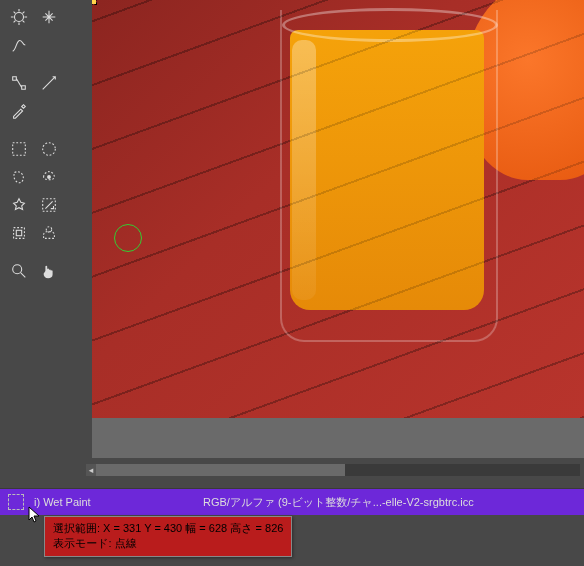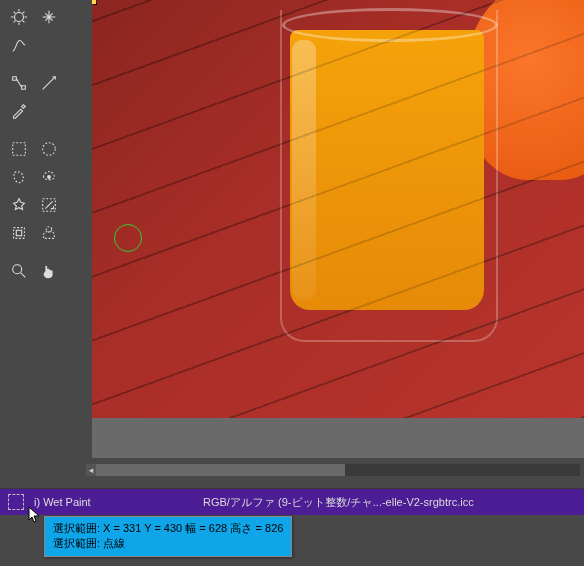--- a/index.html
+++ b/index.html
@@ -16,25 +16,25 @@
 .glass .body{position:absolute;left:8px;top:10px;width:214px;height:330px;border:2px solid rgba(255,255,255,.25);border-top:none;border-radius:0 0 24px 24px}
 .glass .highlight{position:absolute;left:20px;top:40px;width:24px;height:260px;background:linear-gradient(180deg,rgba(255,255,255,.5),rgba(255,255,255,.1));border-radius:10px;opacity:.6}
 .orange-obj{position:absolute;right:-40px;top:-20px;width:160px;height:200px;background:radial-gradient(circle at 40% 40%,#ff7a2a,#e8590c);border-radius:50% 50% 40% 40%;opacity:.95}
 .brush-cursor{position:absolute;left:22px;top:224px;width:26px;height:26px;border:1.5px solid #3c3;border-radius:50%}
 .sel-marker{position:absolute;left:-1px;top:-1px;width:5px;height:5px;background:#ffd54a;outline:1px dashed #000}
 .canvas-bottom{position:absolute;left:6px;top:418px;right:0;height:40px;background:#6a6a6a}
 .hscroll{position:absolute;left:86px;top:462px;right:0;height:16px;background:#484848}
 .hscroll .track{position:absolute;left:10px;right:4px;top:2px;height:12px;background:#3a3a3a}
 .hscroll .thumb{position:absolute;left:10px;top:2px;width:50%;height:12px;background:#6a6a6a}
 .hscroll .arrow{position:absolute;top:2px;width:10px;height:12px;background:#555;color:#ccc;font-size:9px;display:flex;align-items:center;justify-content:center}
-.statusbar{position:absolute;left:0;top:488px;right:0;height:26px;background:#4c1d95;display:flex;align-items:center;padding:0 8px;gap:10px;border-top:1px solid #3a3a3a}
+.statusbar{position:absolute;left:0;top:488px;right:0;height:26px;background:#6d28d9;display:flex;align-items:center;padding:0 8px;gap:10px;border-top:1px solid #3a3a3a}
 .status-icon{width:14px;height:14px;border:1px dashed #bbb}
 .status-text{color:#ddd;white-space:nowrap}
 .status-center{flex:1;text-align:center;color:#ddd}
-.tooltip{position:absolute;left:44px;top:516px;background:#0ea5e9;color:#000;border:1px solid #888;padding:4px 8px;font-size:11px;line-height:1.4;box-shadow:1px 1px 3px rgba(0,0,0,.4)}
+.tooltip{position:absolute;left:44px;top:516px;background:#b91c1c;color:#000;border:1px solid #888;padding:4px 8px;font-size:11px;line-height:1.4;box-shadow:1px 1px 3px rgba(0,0,0,.4)}
 .cursor-arrow{position:absolute;left:28px;top:506px;width:14px;height:18px;pointer-events:none}
 .cursor-arrow svg{width:14px;height:18px}
 .planks::before,.planks::after{content:"";position:absolute;inset:0;background:repeating-linear-gradient(-20deg,rgba(0,0,0,.15) 0 2px,transparent 2px 60px)}
 </style>
 </head>
 <body>
 
 <div class="toolbox">
   <div class="tool-row">
     <div class="tool">
@@ -173,14 +173,14 @@
 </div>
 
 <div class="cursor-arrow">
   <svg viewBox="0 0 14 18">
       <path d="M1 1l0 13 3-3 2 5 2-1-2-5 5 0z" fill="#fff" stroke="#000" stroke-width="1"></path>
     </svg>
 </div>
 
 <div class="tooltip">
   <div>選択範囲: X = 331 Y = 430 幅 = 628 高さ = 826</div>
-  <div>選択範囲: 点線</div>
+  <div>表示モード: 点線</div>
 </div>
 
 </body></html>

